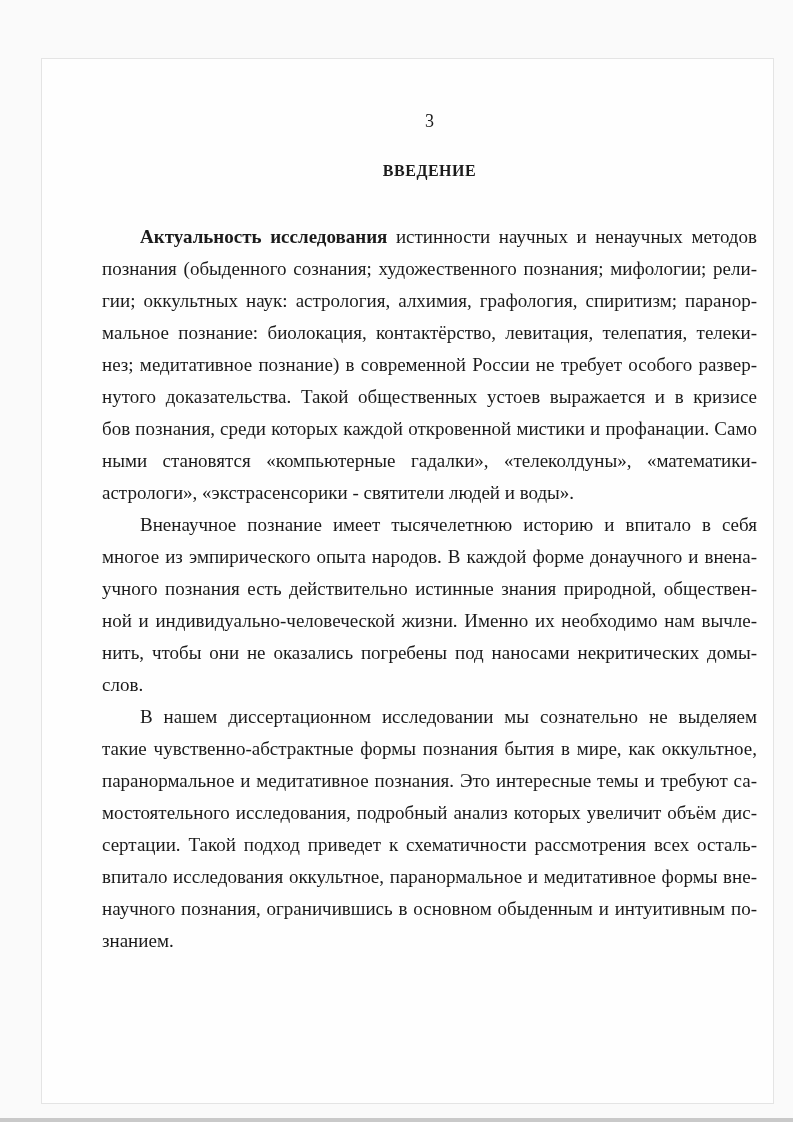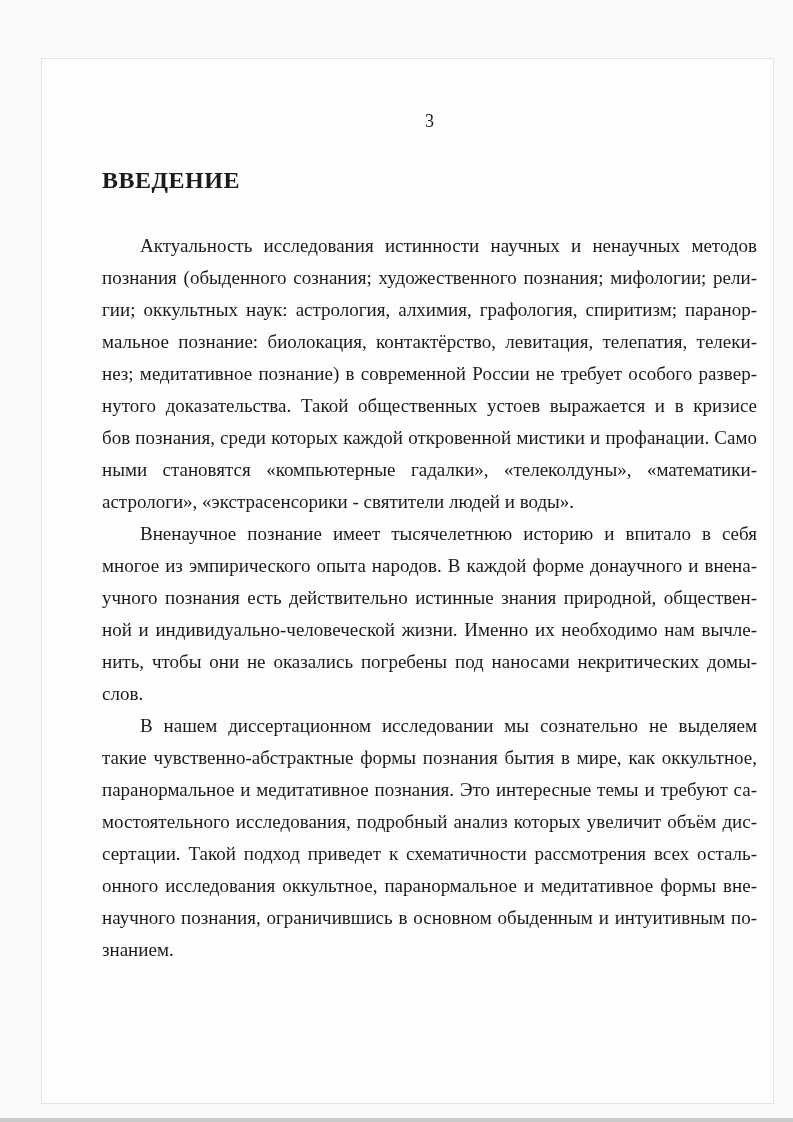--- a/index.html
+++ b/index.html
@@ -28,24 +28,24 @@
     color: #1b1b1b;
   }
   .pageno {
     margin: 50px 0 0 60px;
     width: 655px;
     text-align: center;
     font-size: 18px;
     line-height: 24px;
   }
   .doc-title {
-    margin: 33px 0 0 60px;
+    margin: 24px 0 0 60px;
     width: 655px;
-    text-align: left;
-    font-size: 24px;
+    text-align: center;
+    font-size: 16px;
     font-weight: bold;
     letter-spacing: 0.5px;
     line-height: 28px;
   }
   .textblock {
     margin: 36px 0 0 60px;
     width: 655px;
     font-size: 19px;
     line-height: 32px;
     text-rendering: optimizeLegibility;
@@ -56,21 +56,21 @@
     height: 32px;
     overflow: hidden;
     white-space: normal;
   }
   .line.last {
     text-align-last: left;
   }
   .line.indent {
     text-indent: 38px;
   }
-  .b { font-weight: normal; }
+  .b { font-weight: bold; }
   .bottom-band {
     position: absolute;
     left: 0;
     bottom: 0;
     width: 793px;
     height: 4px;
     background: #c9c9c9;
   }
 </style>
 </head>
@@ -100,21 +100,21 @@
       <div class="line">учного познания есть действительно истинные знания природной, обществен-</div>
       <div class="line">ной и индивидуально-человеческой жизни. Именно их необходимо нам вычле-</div>
       <div class="line">нить, чтобы они не оказались погребены под наносами некритических домы-</div>
       <div class="line last">слов.</div>
 
       <div class="line indent">В нашем диссертационном исследовании мы сознательно не выделяем</div>
       <div class="line">такие чувственно-абстрактные формы познания бытия в мире, как оккультное,</div>
       <div class="line">паранормальное и медитативное познания. Это интересные темы и требуют са-</div>
       <div class="line">мостоятельного исследования, подробный анализ которых увеличит объём дис-</div>
       <div class="line">сертации. Такой подход приведет к схематичности рассмотрения всех осталь-</div>
-      <div class="line">онного исследования оккультное, паранормальное и медитативное формы вне-</div>
+      <div class="line">впитало исследования оккультное, паранормальное и медитативное формы вне-</div>
       <div class="line">научного познания, ограничившись в основном обыденным и интуитивным по-</div>
       <div class="line last">знанием.</div>
 
     </div>
   </div>
 
   <div class="bottom-band"></div>
 </div>
 
 </body></html>

